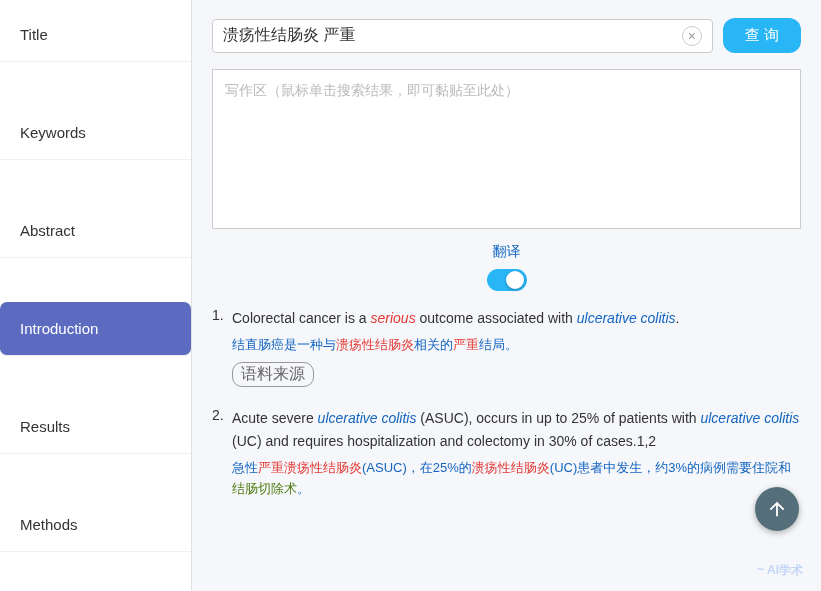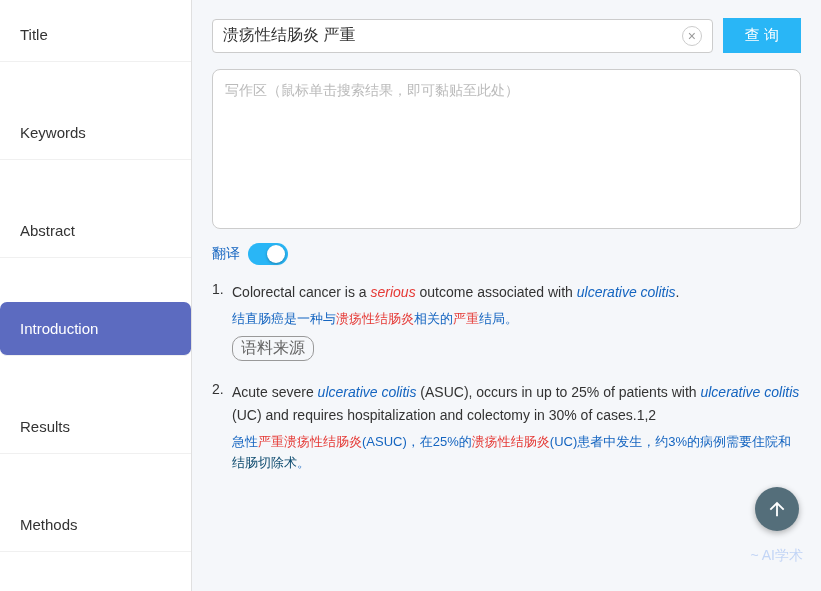--- a/index.html
+++ b/index.html
@@ -88,45 +88,46 @@
       display: flex;
       align-items: center;
       justify-content: center;
       line-height: 1;
       flex-shrink: 0;
     }
     .search-btn {
       background: #29b6f6;
       color: #fff;
       border: none;
-      border-radius: 0;
+      border-radius: 12px;
       padding: 8px 22px;
       font-size: 15px;
       cursor: pointer;
       white-space: nowrap;
     }
 
     
     .writing-area {
       background: #fff;
       border: 1px solid #ccc;
-      border-radius: 8px;
+      border-radius: 0;
       min-height: 160px;
       padding: 12px;
       margin-bottom: 14px;
       color: #bbb;
       font-size: 14px;
     }
 
     
     .translate-row {
       display: flex;
       align-items: center;
       gap: 8px;
       margin-bottom: 16px;
+      flex-direction: column;
     }
     .translate-label {
       color: #1565c0;
       font-size: 14px;
     }
     
     .toggle-switch {
       width: 40px;
       height: 22px;
       background: #29b6f6;
@@ -203,25 +204,25 @@
     }
     .scroll-top-btn svg {
       width: 22px;
       height: 22px;
       fill: #fff;
     }
 
     
     .watermark {
       position: absolute;
-      bottom: 26px;
+      bottom: 12px;
       right: 18px;
       color: rgba(100,149,237,0.35);
-      font-size: 14px;
-      font-weight: normal;
+      font-size: 12px;
+      font-weight: bold;
       pointer-events: none;
       white-space: nowrap;
     }
   </style>
 </head>
 <body>
 
 <nav class="sidebar">
 <div class="sidebar-item"><span>Title</span></div>
     <div class="sidebar-item"><span>Keywords</span></div>
@@ -247,21 +248,21 @@
   <div class="translate-row">
     <span class="translate-label">翻译</span>
     <div class="toggle-switch"></div>
   </div>
 
   <ol class="results-list">
   <li class="result-item"><span class="result-number">1.</span><div class="result-en"><span>Colorectal cancer is a </span><span style="font-style: italic; color: rgb(229, 57, 53);">serious</span><span> outcome associated with </span><span style="font-style: italic; color: rgb(21, 101, 192);">ulcerative colitis</span><span>.</span></div><div class="result-cn">结直肠癌是一种与<span style="color:#e53935;">溃疡性结肠炎</span>相关的<span style="color:#e53935;">严重</span>结局。</div><span class="corpus-tag">语料来源</span></li>
       <li class="result-item">
         <span class="result-number">2.</span>
         <div class="result-en"><span>Acute severe </span><span style="font-style: italic; color: rgb(21, 101, 192);">ulcerative colitis</span><span> (ASUC), occurs in up to 25% of patients with </span><span style="font-style: italic; color: rgb(21, 101, 192);">ulcerative colitis</span><span> (UC) and requires hospitalization and colectomy in 30% of cases.1,2</span></div>
-        <div class="result-cn">急性<span style="color:#e53935;">严重溃疡性结肠炎</span>(ASUC)，在25%的<span style="color:#e53935;">溃疡性结肠炎</span>(UC)患者中发生，约3%的病例需要住院和<span style="color:#0c4a6e;">结肠切除术</span>。</div>
+        <div class="result-cn">急性<span style="color:#e53935;">严重溃疡性结肠炎</span>(ASUC)，在25%的<span style="color:#e53935;">溃疡性结肠炎</span>(UC)患者中发生，约3%的病例需要住院和<span style="color:#4d7c0f;">结肠切除术</span>。</div>
       </li>
     </ol>
 
   <div class="scroll-top-btn">
     <svg viewBox="0 0 24 24">
         <path d="M4 12l1.41 1.41L11 7.83V20h2V7.83l5.58 5.59L20 12l-8-8-8 8z"></path>
       </svg>
   </div>
 
   <div class="watermark">~ AI学术</div>

